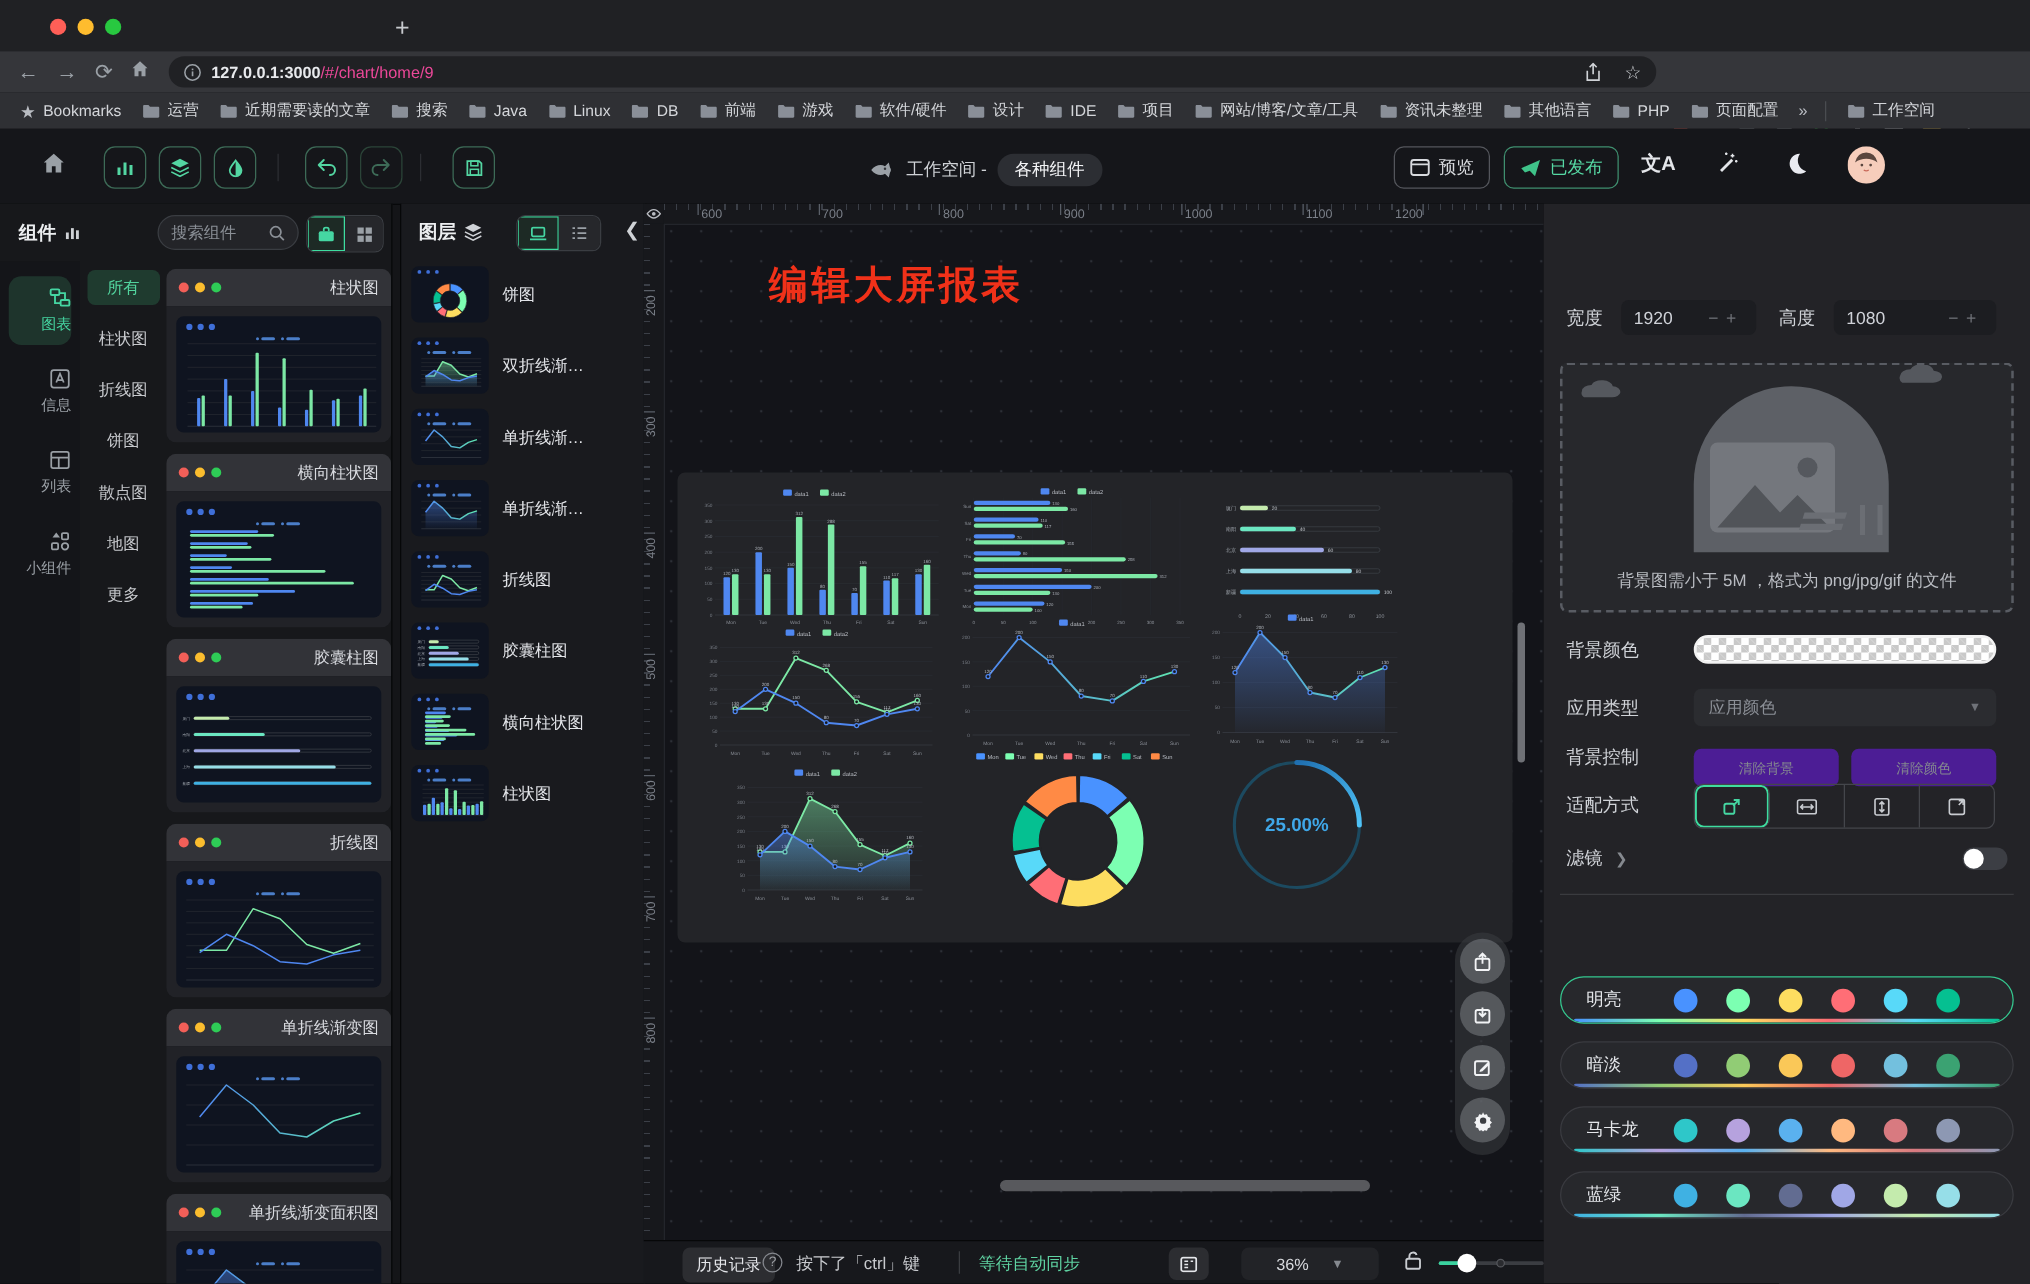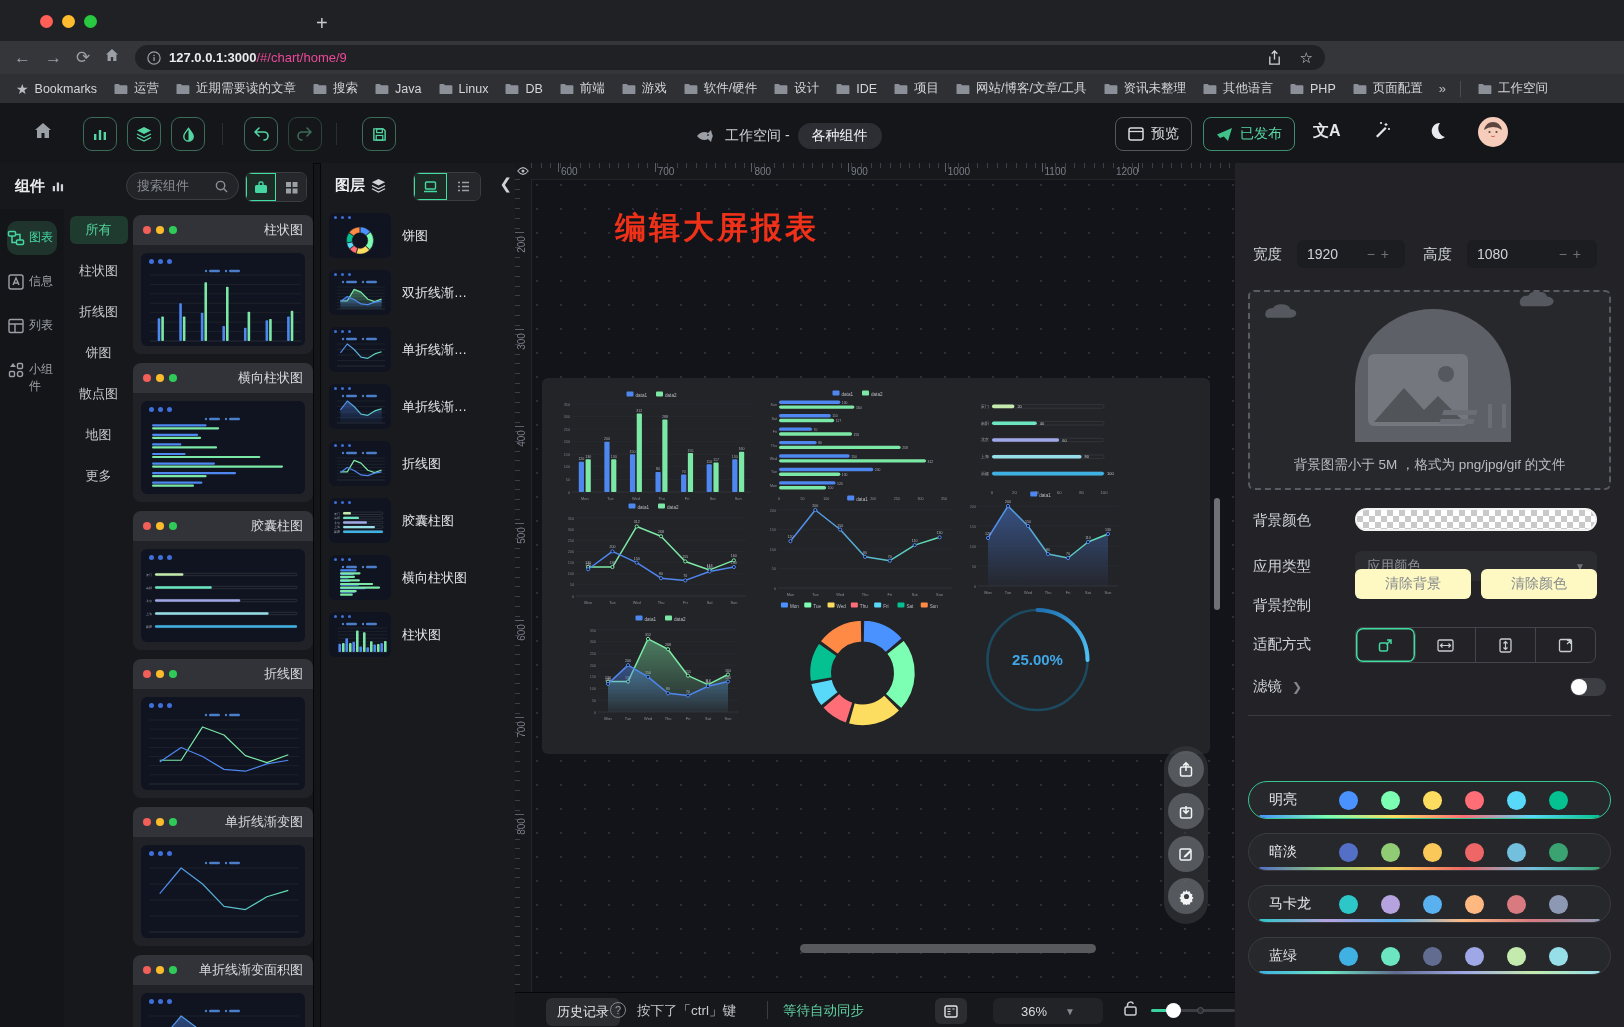--- a/index.html
+++ b/index.html
@@ -32,21 +32,21 @@
 .tb-ic{position:absolute;top:18px;color:#d3d6da;}
 
 .comps{position:absolute;top:163px;left:0;width:313px;height:864px;background:#17181b;border-right:1px solid #060708;overflow:hidden;}
 .comps-head{position:absolute;top:0;left:0;right:0;height:46px;display:flex;align-items:center;}
 .comps-title{font-size:15px;color:#eceef0;font-weight:bold;margin-left:15px;}
 .search-box{position:absolute;left:126px;top:9px;width:113px;height:28px;background:#232428;border:1px solid #3a3d42;border-radius:15px;display:flex;align-items:center;padding:0 10px;box-sizing:border-box;color:#8a8f96;font-size:13px;justify-content:space-between;}
 .seg2{position:absolute;left:245px;top:9px;height:28px;display:flex;border-radius:7px;overflow:hidden;border:1px solid #3a3d42;}
 .seg2 .cell{width:30px;display:flex;align-items:center;justify-content:center;background:#26272b;color:#9aa0a6;}
 .seg2 .cell.on{background:#1d2a25;color:#45d6a2;box-shadow:inset 0 0 0 1px #3edda0;}
 .navrail{position:absolute;top:46px;left:0;width:64px;bottom:0;background:#141519;}
-.nav-item{width:50px;margin:0 auto 10px;border-radius:10px;display:flex;flex-direction:row;align-items:flex-start;padding:8px 0;color:#9aa0a6;font-size:12px;gap:4px;}
+.nav-item{width:50px;margin:0 auto 10px;border-radius:10px;display:flex;flex-direction:column;align-items:flex-end;padding:8px 0;color:#9aa0a6;font-size:12px;gap:4px;}
 .nav-item.on{background:#1e342c;color:#45d6a2;}
 .cats{position:absolute;top:46px;left:64px;width:69px;bottom:0;}
 .cat-item{width:58px;margin:0 auto 13px;text-align:center;font-size:13px;color:#c6c8cc;padding:5px 0;border-radius:6px;}
 .cat-item.on{background:#1f3b2f;color:#52d49e;}
 .cards{position:absolute;top:46px;left:133px;width:180px;bottom:0;}
 .comp-card{width:180px;border-radius:8px;overflow:hidden;margin-bottom:9px;}
 .card-head{height:30px;background:#323338;display:flex;align-items:center;padding:0 10px;}
 .dot{width:8px;height:8px;border-radius:50%;margin-right:5px;}
 .card-title{flex:1;text-align:right;font-size:13px;color:#d8dadf;}
 .card-body{background:#212227;padding:8px;}
@@ -112,21 +112,21 @@
 .rpanel{position:absolute;top:163px;left:1235px;width:389px;height:864px;background:#232327;overflow:hidden;}
 .rp-header{position:absolute;left:13px;width:363px;height:30px;background:#47484c;border-radius:5px;display:flex;align-items:center;justify-content:center;gap:8px;font-size:14.5px;color:#f0f1f3;}
 .size-label{position:absolute;font-size:14.5px;color:#d0d3d8;top:82px;}
 .numbox{position:absolute;top:77px;width:108px;height:28px;background:#1c1d21;border-radius:6px;display:flex;align-items:center;box-sizing:border-box;padding:0 10px;font-size:14px;color:#cfd2d8;}
 .numbox .ops{margin-left:auto;color:#6f7278;font-size:14px;letter-spacing:6px;}
 .upload{position:absolute;left:13px;top:127px;width:363px;height:200px;border:2px dashed #595c63;border-radius:6px;background:#27282c;box-sizing:border-box;}
 .upload-hint{position:absolute;left:0;right:0;bottom:14px;text-align:center;font-size:13.5px;color:#b9bcc2;}
 .rp-row-label{position:absolute;left:18px;font-size:14.5px;color:#d0d3d8;}
 .swatch{position:absolute;left:120px;top:345px;width:242px;height:23px;border-radius:12px;border:2px solid #f2f2f2;background-color:#fff;background-image:linear-gradient(45deg,#c9c9c9 25%,transparent 25%,transparent 75%,#c9c9c9 75%),linear-gradient(45deg,#c9c9c9 25%,transparent 25%,transparent 75%,#c9c9c9 75%);background-size:12px 12px;background-position:0 0,6px 6px;box-sizing:border-box;}
 .select{position:absolute;left:120px;top:388px;width:242px;height:30px;background:#2b2c30;border-radius:6px;display:flex;align-items:center;padding:0 12px;box-sizing:border-box;font-size:13.5px;color:#8b8f96;justify-content:space-between;}
-.gbtn{position:absolute;top:406px;height:30px;background:#fef9c3;border-radius:6px;display:flex;align-items:center;justify-content:center;font-size:14px;color:#85898f;}
+.gbtn{position:absolute;top:436px;height:30px;background:#4c1d95;border-radius:6px;display:flex;align-items:center;justify-content:center;font-size:11px;color:#85898f;}
 .fitseg{position:absolute;left:120px;top:464px;height:34px;display:flex;border:1px solid #44464b;border-radius:7px;}
 .fitseg .fcell{width:59px;display:flex;align-items:center;justify-content:center;color:#c9ccd1;border-right:1px solid #44464b;}
 .fitseg .fcell:last-child{border-right:none;}
 .fitseg .fcell.on{box-shadow:inset 0 0 0 1.5px #3edda0;border-radius:7px;color:#45d6a2;}
 .filter-row{position:absolute;left:18px;top:514px;right:18px;display:flex;align-items:center;font-size:14.5px;color:#d0d3d8;gap:10px;}
 .switch{margin-left:auto;width:36px;height:18px;border-radius:9px;background:#3c3e44;position:relative;}
 .switch .kn{position:absolute;left:1px;top:1px;width:16px;height:16px;border-radius:50%;background:#fff;}
 .rp-divider{position:absolute;left:13px;right:13px;top:552px;height:1px;background:#3a3b3f;}
 .theme-row{position:absolute;left:13px;width:363px;height:38px;background:#27282c;border:1px solid #3a3b40;border-radius:19px;display:flex;align-items:center;box-sizing:border-box;padding-left:20px;overflow:hidden;}
 .theme-row.on{border-color:#35c78f;}

